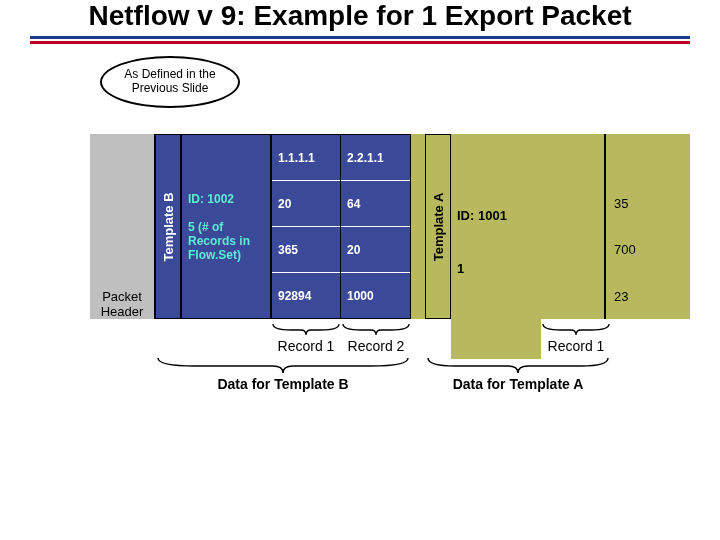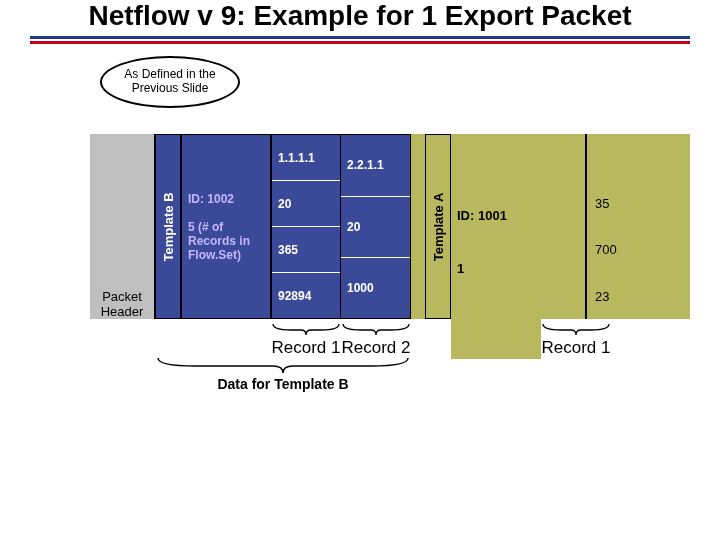--- a/index.html
+++ b/index.html
@@ -81,21 +81,21 @@
   .tmplB { left: 125px; }
   .tmplA { left: 395px; background: #b8b85f; color:#000; }
 
   
   .fsinfo {
     position: absolute;
     top: 40px;
     height: 185px;
     width: 90px;
     background: #3b4a98;
-    color: #c4b5fd;
+    color: #5eead4;
     border: 1px solid #000;
     font-size: 12px;
     font-weight: bold;
     padding: 6px;
     display: flex;
     flex-direction: column;
     justify-content: center;
     gap: 14px;
   }
   .fsinfoB { left: 151px; }
@@ -112,21 +112,21 @@
   }
 
   
   .recgrid {
     position: absolute;
     top: 40px;
     height: 185px;
     display: flex;
   }
   .recgridB { left: 241px; }
-  .recgridA { left: 511px; padding-left: 44px; }
+  .recgridA { left: 530px; padding-left: 44px; }
 
   .reccol {
     width: 70px;
     background: #3b4a98;
     color: #fff;
     border: 1px solid #000;
     display: flex;
     flex-direction: column;
     text-align: center;
   }
@@ -183,21 +183,21 @@
     top: 12px;
     left: 132px;
     width: 0; height: 0;
     z-index: 4;
   }
 
   
   .brace {
     position: absolute;
     text-align: center;
-    font-size: 17px;
+    font-size: 14px;
   }
   .brace svg { display:block; margin: 0 auto 2px; }
 
   .bigbrace {
     position: absolute;
     text-align: center;
     font-size: 14px;
     font-weight: bold;
   }
   .bigbrace svg { display:block; margin: 0 auto 2px; }
@@ -235,20 +235,21 @@
 
   <div class="recgrid recgridB">
     <div class="reccol">
       <div class="cell">1.1.1.1</div>
       <div class="cell">20</div>
       <div class="cell">365</div>
       <div class="cell">92894</div>
     </div>
     <div class="reccol">
       <div class="cell">2.2.1.1</div>
+      <div class="cell">64</div>
       <div class="cell">20</div>
       <div class="cell">1000</div>
     </div>
   </div>
 
   <div class="vlabel tmplA">
     <span>Template A</span>
   </div>
 
   <div class="fsinfo fsinfoA">
@@ -283,14 +284,20 @@
       </svg>
     <span>Record 1</span>
   </div>
 
   <div class="bigbrace" style="top:262px; left:125px; width:256px">
     <svg width="256" height="18">
         <path d="M3 2 Q3 10 40 10 L118 10 Q128 10 128 17 Q128 10 138 10 L216 10 Q253 10 253 2" fill="none" stroke="#000" stroke-width="1.5"></path>
       </svg>
     <span>Data for Template B</span>
   </div>
+  <div class="bigbrace" style="top:262px; left:395px; width:186px">
+    <svg width="186" height="18">
+        <path d="M3 2 Q3 10 30 10 L83 10 Q93 10 93 17 Q93 10 103 10 L156 10 Q183 10 183 2" fill="none" stroke="#000" stroke-width="1.5"></path>
+      </svg>
+    <span>Data for Template A</span>
+  </div>
 
 </div>
 
 </body></html>

